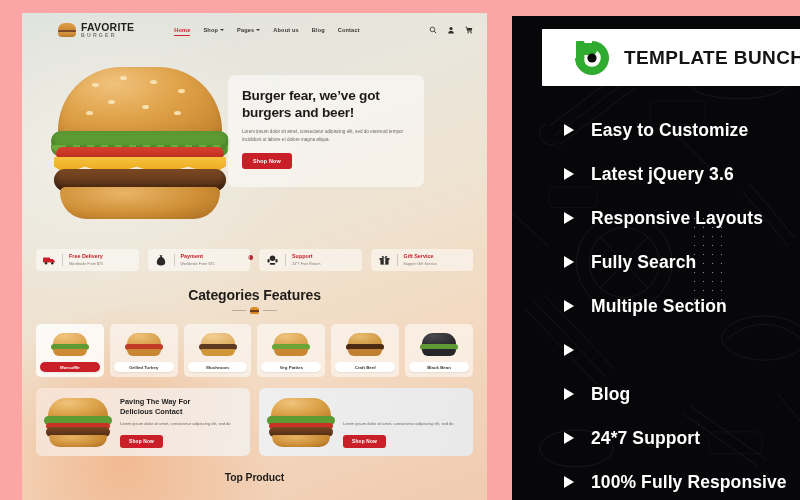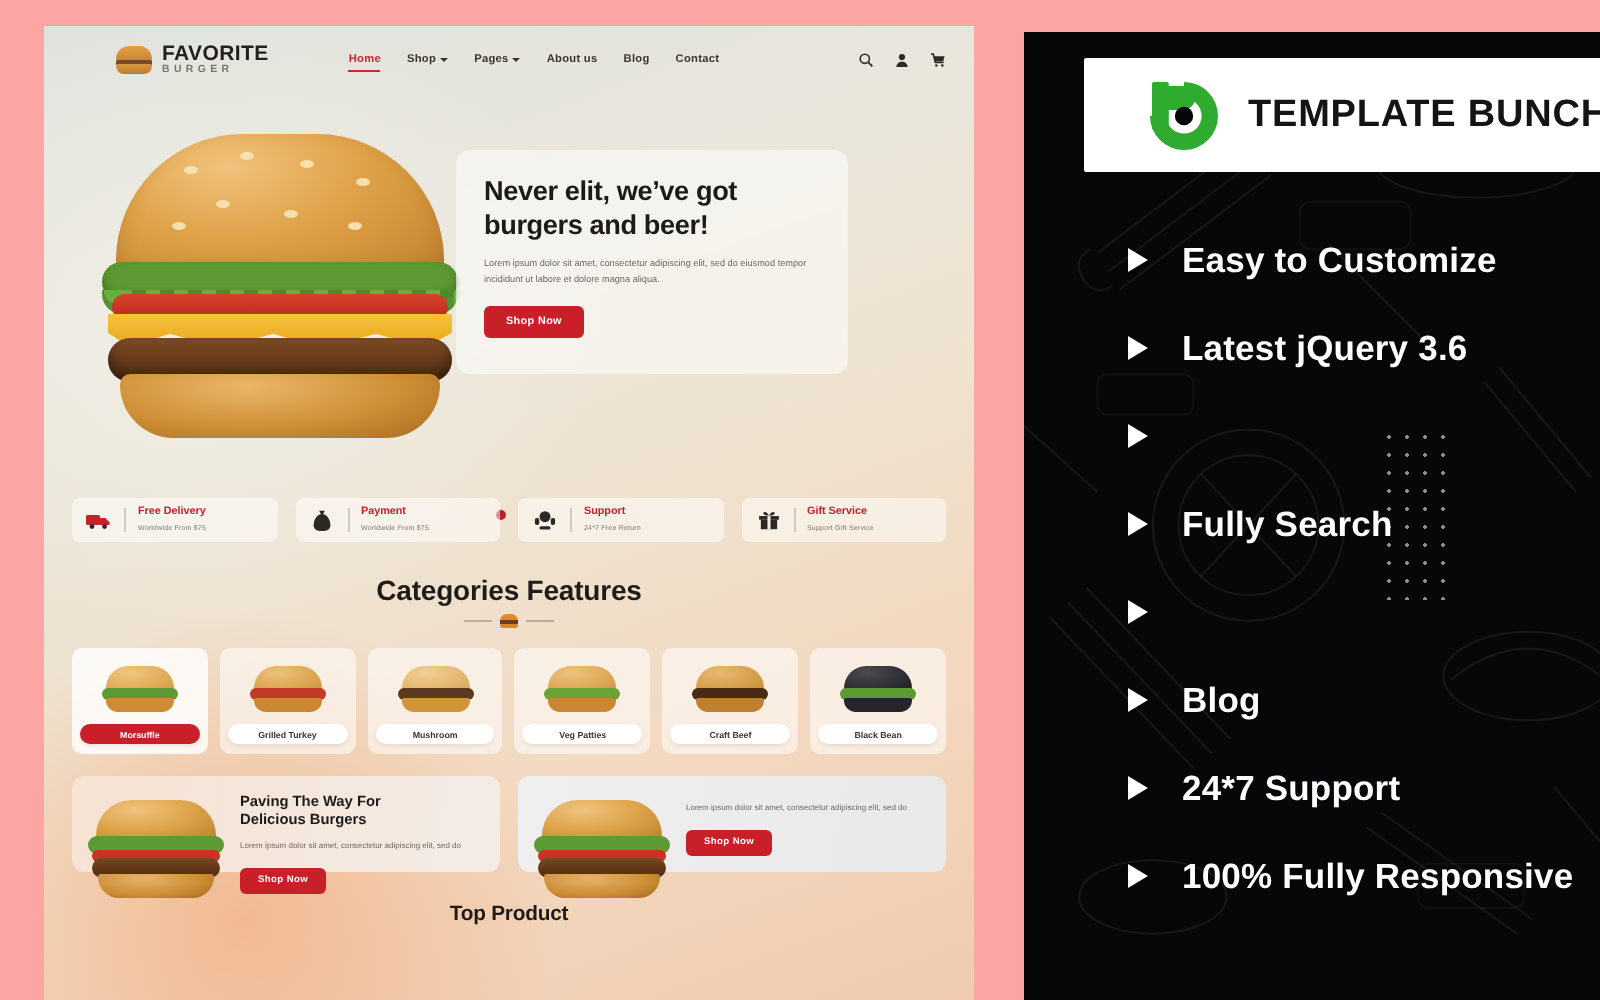--- a/index.html
+++ b/index.html
@@ -196,22 +196,22 @@
     background: #fff; color: #3c3733;
     font-size: 4.4px; font-weight: 700;
     display:flex; align-items:center; justify-content:center;
     box-shadow: 0 1px 2px rgba(0,0,0,.08);
   }
   .cat.sel .cat-label { background: #c81f28; color: #fff; }
 
   
   .promos { position:relative; z-index:3; display:flex; gap: 9px; padding: 0 14px; margin-top: 11px; }
   .promo {
-    flex: 1; height: 48px; border-radius: 6px;
-    display: flex; align-items: flex-start; gap: 6px; padding: 8px 10px 8px 6px;
+    flex: 1; height: 68px; border-radius: 6px;
+    display: flex; align-items: flex-end; gap: 6px; padding: 8px 10px 8px 6px;
   }
   .promo.a { background: linear-gradient(100deg,#f7e2d3,#f3ece6); }
   .promo.b { background: linear-gradient(100deg,#efefef,#e9e9ea); }
   .promo-img { width: 72px; height: 54px; position: relative; flex: none; }
   .pi-top { position:absolute; left:6px; top:4px; width:60px; height:20px; border-radius:32px 32px 4px 4px;
             background: radial-gradient(ellipse at 34% 25%, #f0c37d 0%, #dca349 50%, #bd7f2d 100%); }
   .pi-veg { position:absolute; left:2px; top:22px; width:68px; height:9px; border-radius:5px; background:#5d9a33; }
   .pi-tom { position:absolute; left:4px; top:29px; width:64px; height:6px; border-radius:3px; background:#c93224; }
   .pi-pat { position:absolute; left:4px; top:33px; width:64px; height:10px; border-radius:5px;
             background: linear-gradient(180deg,#7a4722,#4d2a12); }
@@ -335,21 +335,21 @@
           <div class="bg-lettuce"></div>
           <div class="bg-tomato"></div>
           <div class="bg-cheese"></div>
           <div class="bg-patty"></div>
           <div class="bg-bun-bot"></div>
         </div>
       </div>
 
       <div class="hero-card">
         <div class="hero-title">
-          <span>Never elit, we’ve got</span><br>
+          <span>Burger fear, we’ve got</span><br>
           <span>burgers and beer!</span>
         </div>
         <div class="hero-desc">Lorem ipsum dolor sit amet, consectetur adipiscing elit, sed do eiusmod tempor incididunt ut labore et dolore magna aliqua.</div>
         <button class="btn-red">Shop Now</button>
       </div>
 
       <div class="slider-dots">
         <span class="dot"></span>
       </div>
     </div>
@@ -489,21 +489,21 @@
         <span class="promo-img">
           <i class="pi-top"></i>
             <i class="pi-veg"></i>
             <i class="pi-tom"></i>
             <i class="pi-pat"></i>
             <i class="pi-bot"></i>
         </span>
         <span class="promo-body">
           <span class="promo-title" style="display:block">
             <span>Paving The Way For</span><br>
-            <span>Delicious Burgers</span>
+            <span>Delicious Contact</span>
           </span>
           <span class="promo-desc" style="display:block">Lorem ipsum dolor sit amet, consectetur adipiscing elit, sed do</span>
           <button class="btn-red sm">Shop Now</button>
         </span>
       </div>
 
       <div class="promo b">
         <span class="promo-img">
           <i class="pi-top"></i>
             <i class="pi-veg"></i>
@@ -572,27 +572,32 @@
       <div class="pl-item">
         <span class="pl-arrow"></span>
         <span class="pl-text">Easy to Customize</span>
       </div>
       <div class="pl-item">
         <span class="pl-arrow"></span>
         <span class="pl-text">Latest jQuery 3.6</span>
       </div>
       <div class="pl-item">
         <span class="pl-arrow"></span>
+        <span class="pl-text">Responsive Layouts</span>
       </div>
       <div class="pl-item">
         <span class="pl-arrow"></span>
         <span class="pl-text">Fully Search</span>
       </div>
       <div class="pl-item">
         <span class="pl-arrow"></span>
+        <span class="pl-text">Multiple Section</span>
+      </div>
+      <div class="pl-item">
+        <span class="pl-arrow"></span>
       </div>
       <div class="pl-item">
         <span class="pl-arrow"></span>
         <span class="pl-text">Blog</span>
       </div>
       <div class="pl-item">
         <span class="pl-arrow"></span>
         <span class="pl-text">24*7 Support</span>
       </div>
       <div class="pl-item">

